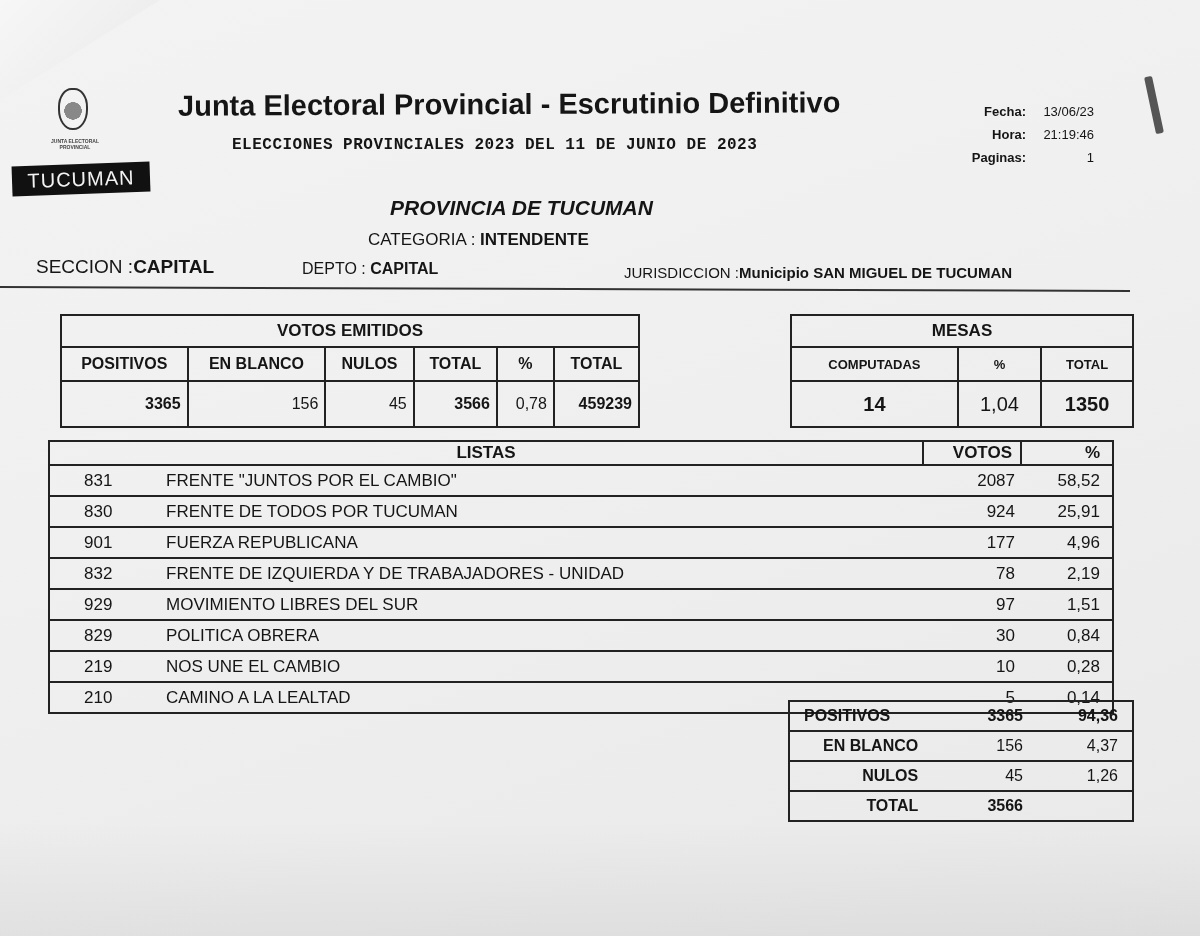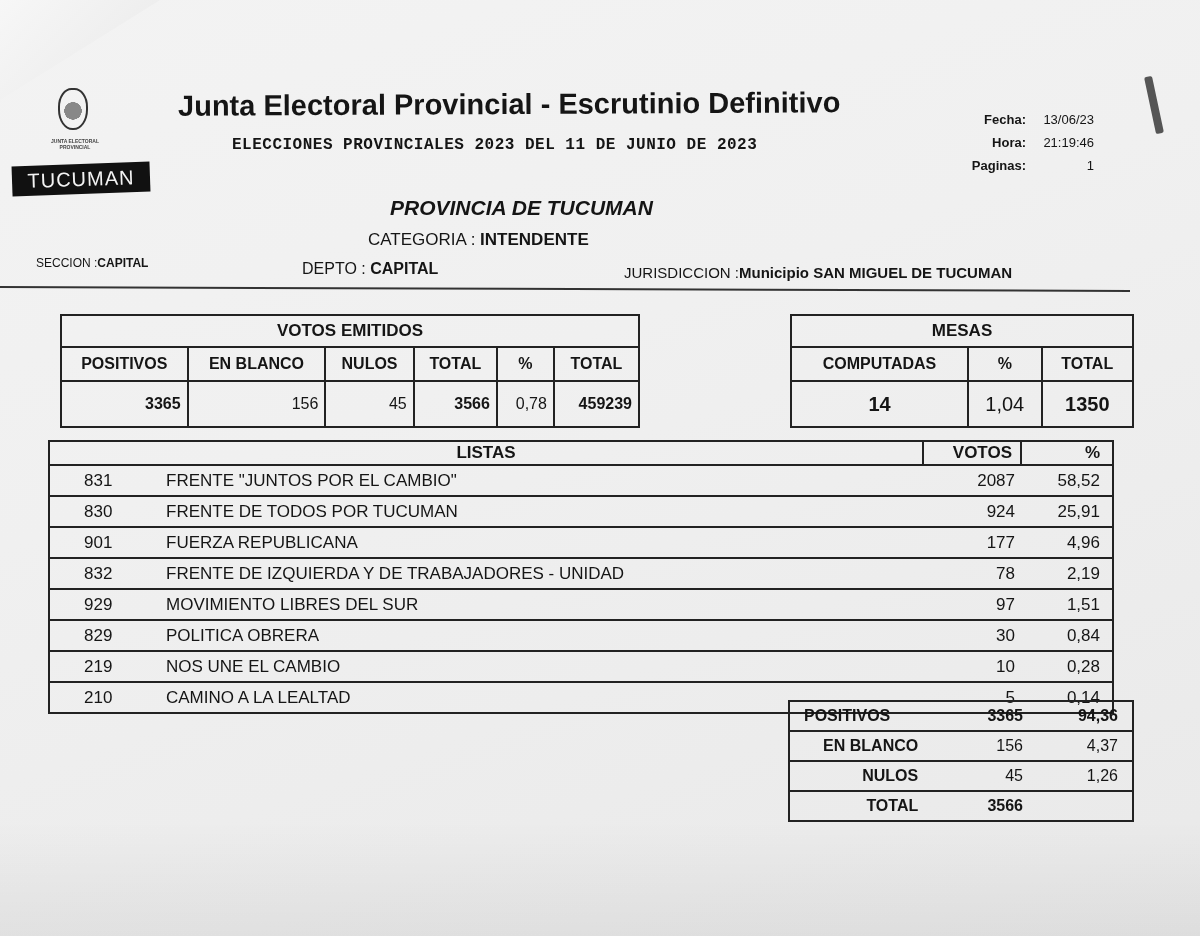--- a/index.html
+++ b/index.html
@@ -31,40 +31,40 @@
   .badge {
     left: 12px; top: 164px; width: 138px; height: 30px;
     background: #111; color: #f3f3f3;
     font-size: 20px; letter-spacing: 1px;
     display: flex; align-items: center; justify-content: center;
     transform: rotate(-2deg);
   }
   .title { left: 178px; top: 88px; font-size: 29px; font-weight: bold; transform: rotate(-0.3deg); }
   .subtitle { left: 232px; top: 136px; font-family: "Liberation Mono", monospace; font-weight: bold; font-size: 16px; letter-spacing: 0.5px; }
   .meta { left: 948px; top: 104px; font-size: 13px; }
-  .meta .row { display: flex; height: 23px; align-items: flex-end; }
+  .meta .row { display: flex; height: 23px; align-items: flex-start; }
   .meta .k { width: 78px; text-align: right; font-weight: bold; }
   .meta .v { width: 68px; text-align: right; padding-right: 6px; }
   .prov { left: 390px; top: 196px; font-size: 21px; font-weight: bold; font-style: italic; }
   .cat { left: 368px; top: 230px; font-size: 17px; }
   .cat b, .sec b, .dep b, .jur b { font-weight: bold; }
-  .sec { left: 36px; top: 256px; font-size: 12px; }
+  .sec { left: 36px; top: 256px; font-size: 19px; }
   .dep { left: 302px; top: 260px; font-size: 16px; }
   .jur { left: 624px; top: 264px; font-size: 15px; }
   .rule { left: 0; top: 288px; width: 1130px; height: 2px; background: #333; transform: rotate(0.2deg); }
 
   table { border-collapse: collapse; }
   .tbl td, .tbl th { border: 2px solid #222; padding: 0 6px; }
   .votos { left: 48px; top: 314px; width: 580px; margin-left: 12px; }
   .votos th { font-size: 17px; height: 30px; }
   .votos .hdr th { font-size: 16px; height: 32px; }
   .votos .vals td { height: 44px; font-size: 16px; text-align: right; }
   .mesas { left: 790px; top: 314px; width: 344px; }
   .mesas th { font-size: 17px; height: 30px; }
-  .mesas .hdr th { font-size: 16px; height: 32px; }
+  .mesas .hdr th { font-size: 13px; height: 32px; }
   .mesas .vals td { height: 44px; font-size: 20px; text-align: center; }
   .bold { font-weight: bold; }
 
   .listas { left: 48px; top: 440px; width: 1066px; }
   .listas th { font-size: 17px; height: 22px; padding: 0 8px; }
   .listas td { height: 29px; font-size: 17px; border-left: 0; border-right: 0; }
   .listas tr td:first-child { border-left: 2px solid #222; width: 70px; padding-left: 34px; }
   .listas tr td:last-child { border-right: 2px solid #222; }
   .listas .votes { text-align: right; width: 80px; border-radius: 6px; }
   .listas .pct { text-align: right; width: 70px; padding-right: 12px; }

